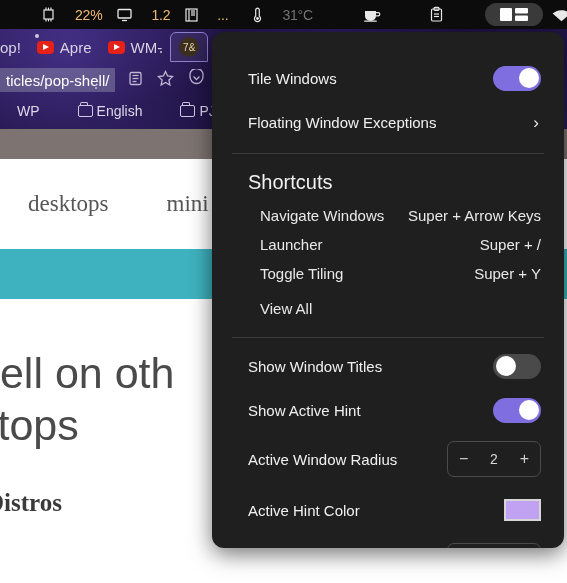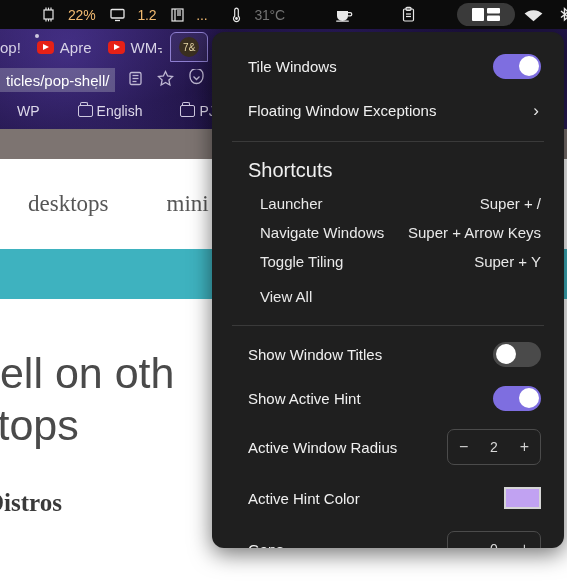--- a/index.html
+++ b/index.html
@@ -20,21 +20,21 @@
   #topbar {
     position: absolute; left: 0; top: 0;
     width: 567px; height: 29px;
     background: #0c0c0c;
     display: flex; align-items: center;
     color: #e8e8e8;
     font-size: 14px;
     z-index: 30;
   }
   .tb-group {
-    display: flex; align-items: center; gap: 11px;
+    display: flex; align-items: center; gap: 18px;
     padding: 0 7px;
     white-space: nowrap;
   }
   .tb-val { color: #f2bb72; font-size: 14px; letter-spacing: -0.2px; }
   .tb-icon { display: inline-flex; align-items: center; justify-content: center; }
   .tb-spacer { flex: 1 1 auto; }
   .tb-active-pill {
     background: #3a3a3a;
     border-radius: 13px;
     padding: 4px 14px;
@@ -165,21 +165,21 @@
   
   #popover {
     position: absolute; left: 212px; top: 32px;
     width: 352px; height: 516px;
     background: #1f1f1f;
     border-radius: 12px;
     box-shadow: 0 6px 22px rgba(0,0,0,0.55);
     z-index: 20;
     color: #f1f1f1;
     overflow: hidden;
-    padding: 0 0;
+    padding: 12px 0;
   }
   .row {
     display: flex; align-items: center;
     height: 44px;
     padding: 0 23px 0 36px;
     font-size: 15px;
     color: #f0f0f0;
   }
   .row .lbl { flex: 1 1 auto; white-space: nowrap; }
   .row .right { flex: 0 0 auto; display:flex; align-items:center; }
@@ -349,26 +349,26 @@
       <span class="right">
         <span class="chev">›</span>
       </span>
     </div>
 
     <div class="divider"></div>
 
     <div class="section-title">Shortcuts</div>
 
     <div class="sub-row">
+      <span class="lbl">Navigate Windows</span>
+      <span class="accel">Super + Arrow Keys</span>
+    </div>
+    <div class="sub-row">
       <span class="lbl">Launcher</span>
       <span class="accel">Super + /</span>
-    </div>
-    <div class="sub-row">
-      <span class="lbl">Navigate Windows</span>
-      <span class="accel">Super + Arrow Keys</span>
     </div>
     <div class="sub-row">
       <span class="lbl">Toggle Tiling</span>
       <span class="accel">Super + Y</span>
     </div>
 
     <div style="height:6px;"></div>
     <div class="sub-row">
       <span class="lbl">View All</span>
     </div>

